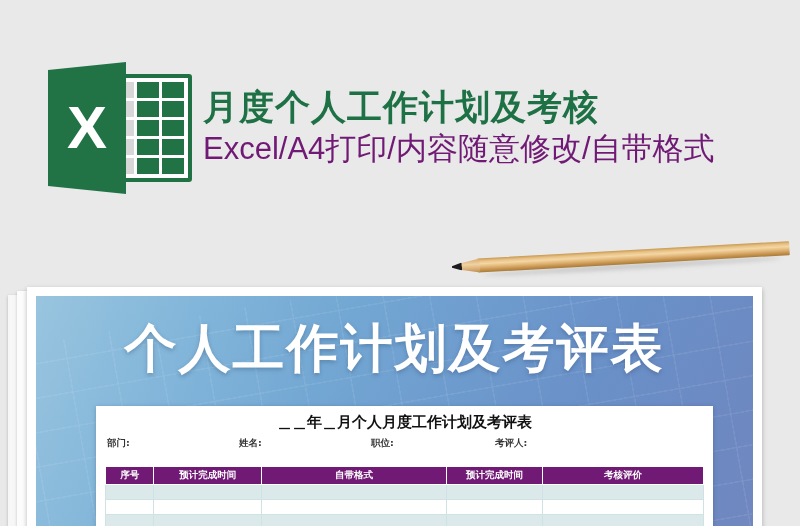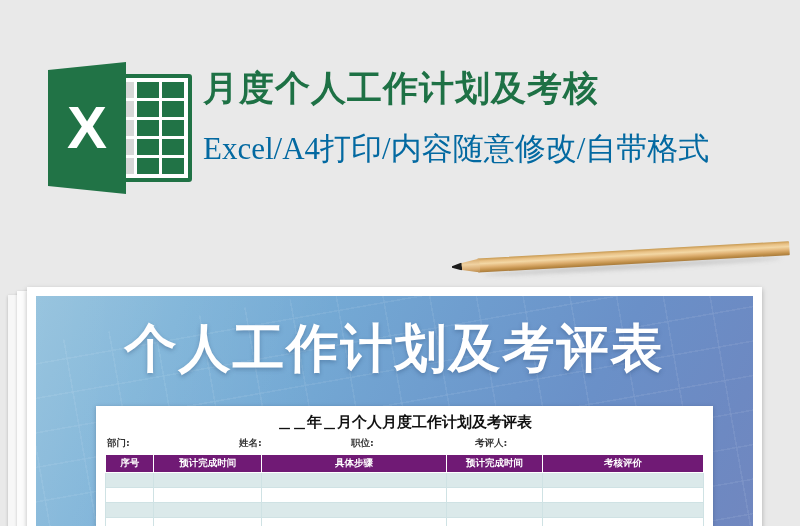--- a/index.html
+++ b/index.html
@@ -93,37 +93,37 @@
     color: #ffffff;
     font-size: 60px;
     font-weight: bold;
     font-family: "Liberation Sans", "DejaVu Sans", sans-serif;
     letter-spacing: 0;
   }
 
   .head-title {
     position: absolute;
     left: 203px;
-    top: 65px;
+    top: 84px;
     font-size: 35px;
     font-weight: bold;
     color: #1e7145;
     letter-spacing: 1px;
     white-space: nowrap;
     font-family: "DejaVu Sans", "Liberation Sans", sans-serif;
   }
   .head-sub {
     position: absolute;
     left: 203px;
     top: 128px;
     font-size: 31px;
-    color: #0369a1;
+    color: #701a75;
     letter-spacing: 0px;
     white-space: nowrap;
-    font-family: Liberation Serif, serif;
+    font-family: Liberation Sans, sans-serif;
   }
 
   
   .pencil {
     position: absolute;
     left: 452px;
     top: 258px;
     width: 338px;
     height: 20px;
     transform: rotate(-3.2deg);
@@ -291,28 +291,28 @@
     color: #111111;
     margin: 2px 0 5px 0;
     font-family: "DejaVu Sans", "Liberation Sans", sans-serif;
     white-space: nowrap;
   }
   .meta-row {
     display: flex;
     font-size: 9.5px;
     font-weight: bold;
     color: #333333;
-    margin-bottom: 4px;
+    margin-bottom: 16px;
     padding-left: 2px;
     font-family: "DejaVu Sans", "Liberation Sans", sans-serif;
     align-items: center;
   }
   .meta-item { }
   .meta-item.m0 { width: 132px; }
-  .meta-item.m1 { width: 112px; }
+  .meta-item.m1 { width: 132px; }
   .meta-item.m2 { width: 124px; }
   .meta-item.m3 { width: 120px; }
 
   table.plan-table {
     width: 100%;
     border-collapse: collapse;
     table-layout: fixed;
     font-family: "DejaVu Sans", "Liberation Sans", sans-serif;
   }
   table.plan-table th {
@@ -405,21 +405,21 @@
             <div class="meta-item m1">姓名:</div>
             <div class="meta-item m2">职位:</div>
             <div class="meta-item m3">考评人:</div>
           </div>
 
           <table class="plan-table">
             <thead>
               <tr>
                 <th class="col-0">序号</th>
                 <th class="col-1">预计完成时间</th>
-                <th class="col-2">具体步骤</th>
+                <th class="col-2">自带格式</th>
                 <th class="col-3">预计完成时间</th>
                 <th class="col-4">考核评价</th>
               </tr>
             </thead>
             <tbody id="plan-body">
                 <tr class="odd">
                   <td class="col-0"></td>
                   <td class="col-1"></td>
                   <td class="col-2"></td>
                   <td class="col-3"></td>

